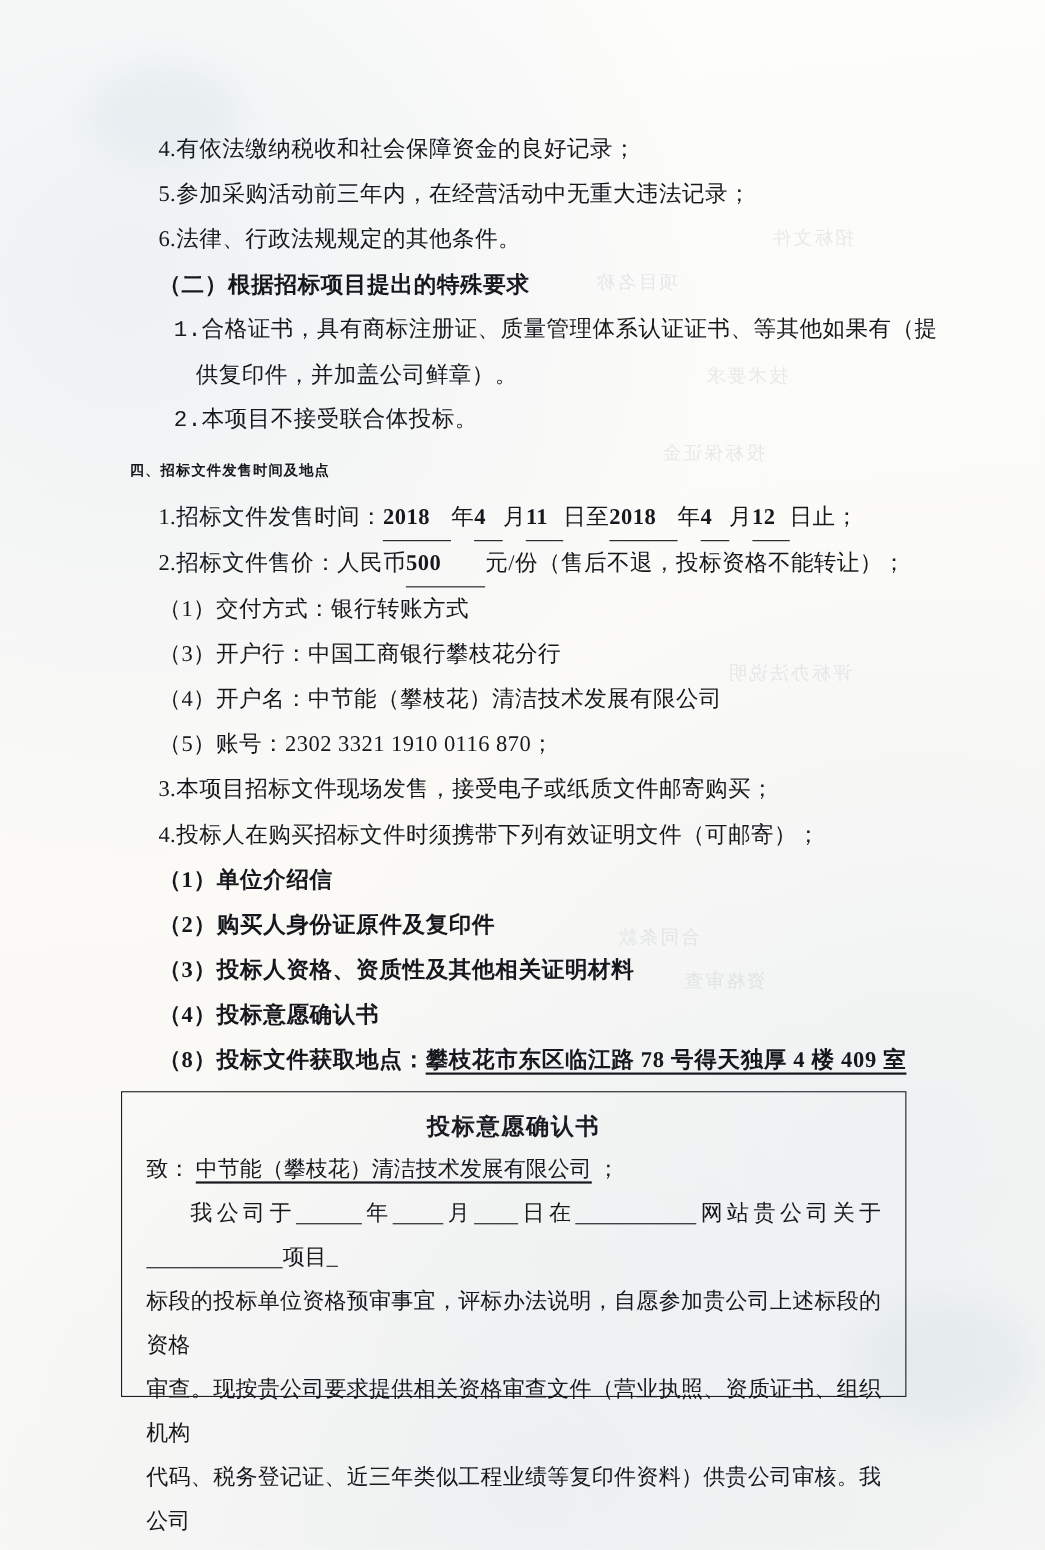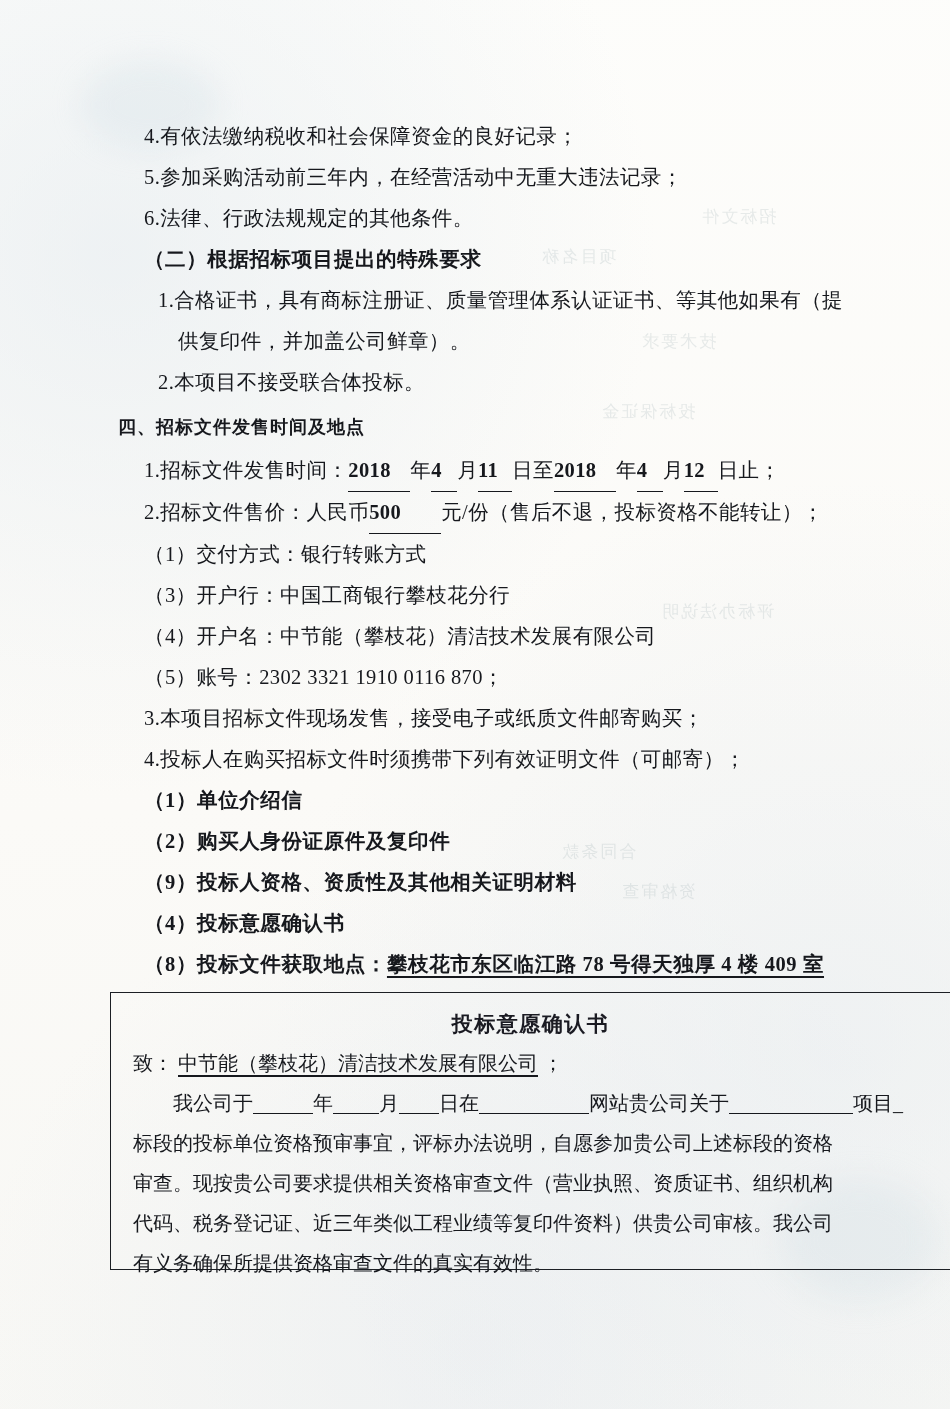--- a/index.html
+++ b/index.html
@@ -43,45 +43,45 @@
     width: 730px;
   }
   .line {
     font-size: 20.5px;
     line-height: 41px;
     letter-spacing: 0.4px;
     color: #16181d;
     white-space: nowrap;
   }
   .indent1 { padding-left: 26px; }
-  .indent2 { padding-left: 40px; }
+  .indent2 { padding-left: 40px; font-family: Liberation Mono, monospace; }
   .indent3 { padding-left: 60px; }
   .bold {
     font-weight: bold;
     letter-spacing: 0.6px;
   }
   .u {
     text-decoration: underline;
     text-underline-offset: 5px;
   }
   .fill {
     display: inline-block;
     border-bottom: 1.5px solid #16181d;
     font-weight: bold;
   }
   .sec-head {
     font-weight: bold;
-    font-size: 18px;
+    font-size: 13px;
     letter-spacing: 1px;
   }
   .box {
     position: absolute;
     left: 110px;
     top: 992px;
-    width: 841px;
+    width: 714px;
     height: 278px;
     border: 1.6px solid #1c1f24;
     box-sizing: border-box;
     padding: 12px 22px 10px 22px;
   }
   .box-title {
     text-align: center;
     font-weight: bold;
     font-size: 21px;
     letter-spacing: 1.5px;
@@ -150,21 +150,21 @@
 
     <div class="line indent1">（1）交付方式：银行转账方式</div>
     <div class="line indent1">（3）开户行：中国工商银行攀枝花分行</div>
     <div class="line indent1">（4）开户名：中节能（攀枝花）清洁技术发展有限公司</div>
     <div class="line indent1">（5）账号：2302 3321 1910 0116 870；</div>
 
     <div class="line indent1">3.本项目招标文件现场发售，接受电子或纸质文件邮寄购买；</div>
     <div class="line indent1">4.投标人在购买招标文件时须携带下列有效证明文件（可邮寄）；</div>
     <div class="line indent1 bold">（1）单位介绍信</div>
     <div class="line indent1 bold">（2）购买人身份证原件及复印件</div>
-    <div class="line indent1 bold">（9）投标人资格、资质性及其他相关证明材料</div>
+    <div class="line indent1 bold">（3）投标人资格、资质性及其他相关证明材料</div>
     <div class="line indent1 bold">（4）投标意愿确认书</div>
 
     <div class="line indent1 bold">
       <span>（8）投标文件获取地点：</span><span class="u">攀枝花市东区临江路 78 号得天独厚 4 楼 409 室</span>
     </div>
 
   </div>
 
   <div class="box">
     <div class="box-title">投标意愿确认书</div>

